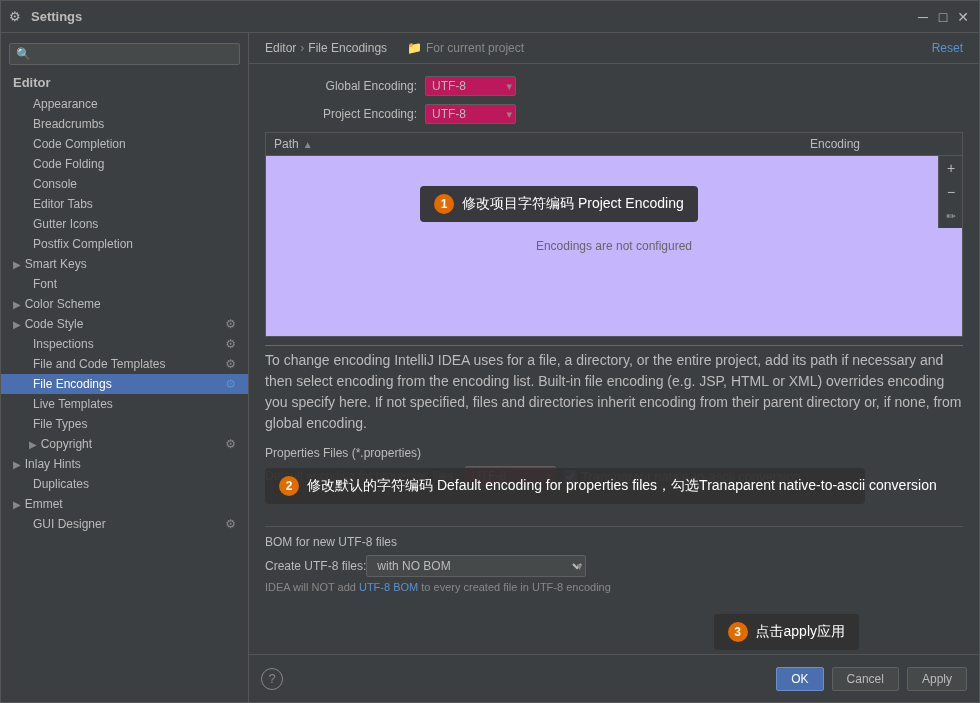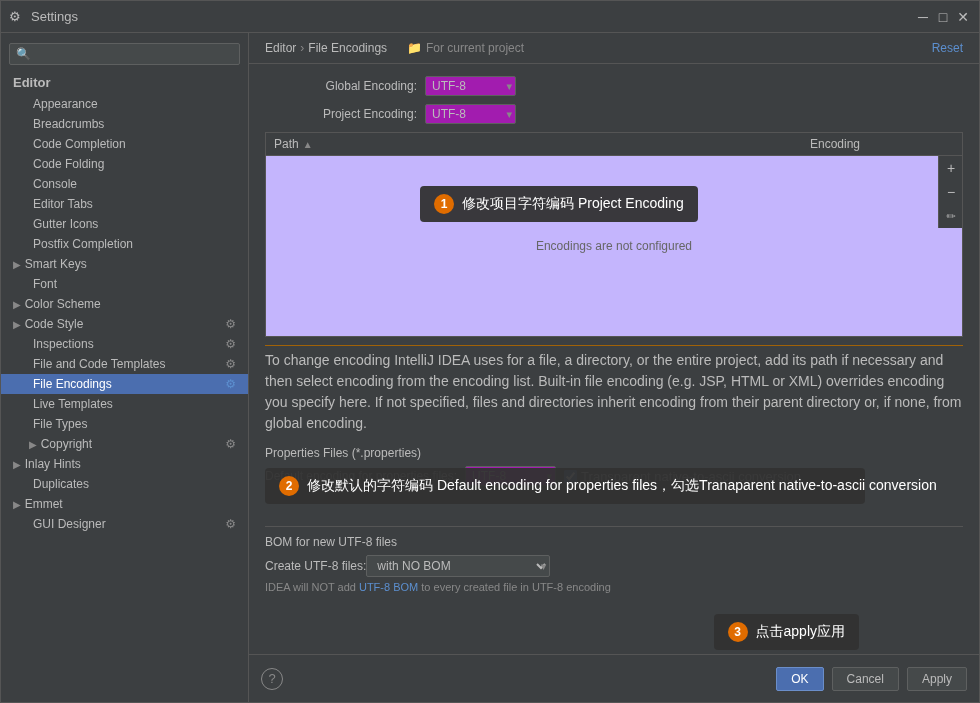--- a/index.html
+++ b/index.html
@@ -2,21 +2,21 @@
 <html><head>
   <meta charset="utf-8">
   <style>
     * { box-sizing: border-box; margin: 0; padding: 0; }
     body { font-family: 'Segoe UI', Arial, sans-serif; font-size: 13px; background: #3c3f41; color: #bbb; width: 980px; height: 703px; overflow: hidden; }
 
     .window { width: 980px; height: 703px; display: flex; flex-direction: column; background: #3c3f41; border: 1px solid #555; }
 
     .title-bar { background: #3c3f41; height: 32px; display: flex; align-items: center; padding: 0 8px; border-bottom: 1px solid #555; flex-shrink: 0; }
     .title-bar-icon { width: 16px; height: 16px; margin-right: 6px; }
-    .title-bar-title { color: #bbb; font-size: 13px; flex: 1; }
+    .title-bar-title { color: #bbb; font-size: 13px; flex: 1; font-weight: bold; }
     .title-bar-controls { display: flex; gap: 4px; }
     .title-bar-btn { width: 16px; height: 16px; background: none; border: none; color: #bbb; cursor: pointer; font-size: 14px; display: flex; align-items: center; justify-content: center; }
 
     .main-content { display: flex; flex: 1; overflow: hidden; }
 
     
     .sidebar { width: 248px; background: #3c3f41; border-right: 1px solid #555; overflow-y: auto; flex-shrink: 0; padding: 4px 0; }
     .search-box { margin: 6px 8px; }
     .search-input { width: 100%; background: #45494a; border: 1px solid #5e6060; color: #bbb; padding: 3px 6px; font-size: 12px; border-radius: 2px; outline: none; }
     .sidebar-section-label { color: #bbb; font-weight: bold; padding: 4px 12px; font-size: 13px; }
@@ -34,21 +34,21 @@
     .breadcrumb { color: #bbb; font-size: 12px; display: flex; align-items: center; gap: 4px; }
     .breadcrumb-separator { color: #888; }
     .breadcrumb-current { color: #bbb; }
     .for-project-label { margin-left: 20px; color: #888; font-size: 12px; display: flex; align-items: center; gap: 4px; }
     .reset-btn { margin-left: auto; color: #5c8fcf; font-size: 12px; cursor: pointer; background: none; border: none; }
 
     .panel-body { flex: 1; overflow-y: auto; padding: 12px 16px; position: relative; }
 
     .form-row { display: flex; align-items: center; margin-bottom: 8px; }
     .form-label { width: 160px; color: #bbb; font-size: 12px; text-align: right; padding-right: 8px; }
-    .form-select { background: #a21caf; border: 1px solid #5e6060; color: #bbb; padding: 2px 20px 2px 6px; font-size: 12px; border-radius: 2px; cursor: pointer; appearance: none; -webkit-appearance: none; position: relative; }
+    .form-select { background: #be185d; border: 1px solid #5e6060; color: #bbb; padding: 2px 20px 2px 6px; font-size: 12px; border-radius: 2px; cursor: pointer; appearance: none; -webkit-appearance: none; position: relative; }
     .select-wrapper { position: relative; display: inline-block; }
     .select-wrapper::after { content: '▾'; position: absolute; right: 4px; top: 50%; transform: translateY(-50%); color: #888; pointer-events: none; font-size: 11px; }
 
     
     .table-container { border: 1px solid #555; margin: 8px 0; background: #c4b5fd; position: relative; }
     .table-header { display: flex; background: #3c3f41; border-bottom: 1px solid #555; padding: 4px 8px; align-items: center; }
     .table-col-path { flex: 1; color: #bbb; font-size: 12px; display: flex; align-items: center; gap: 4px; }
     .table-col-encoding { width: 120px; color: #bbb; font-size: 12px; }
     .table-toolbar { position: absolute; right: 0; top: 0; width: 24px; display: flex; flex-direction: column; background: #3c3f41; border-left: 1px solid #555; }
     .table-toolbar-btn { width: 24px; height: 24px; display: flex; align-items: center; justify-content: center; cursor: pointer; color: #bbb; font-size: 14px; border: none; background: none; }
@@ -64,21 +64,21 @@
 
     .props-row { display: flex; align-items: center; gap: 8px; margin: 6px 0; }
     .props-label { color: #bbb; font-size: 12px; }
     .checkbox-row { display: flex; align-items: center; gap: 4px; }
     .checkbox-input { accent-color: #4b6eaf; }
 
     .bom-section { margin-top: 12px; }
     .bom-title { color: #bbb; font-size: 12px; margin-bottom: 6px; border-top: 1px solid #555; padding-top: 8px; }
     .bom-row { display: flex; align-items: center; margin: 4px 0; }
     .bom-label { color: #bbb; font-size: 12px; }
-    .bom-select { background: #45494a; border: 1px solid #5e6060; color: #bbb; padding: 2px 20px 2px 6px; font-size: 12px; border-radius: 2px; width: 184px; }
+    .bom-select { background: #45494a; border: 1px solid #5e6060; color: #bbb; padding: 2px 20px 2px 6px; font-size: 12px; border-radius: 2px; width: 220px; }
 
     .idea-info { font-size: 11px; color: #888; margin-top: 4px; }
     .link-text { color: #5c8fcf; }
 
     
     .bottom-bar { height: 48px; border-top: 1px solid #555; display: flex; align-items: center; justify-content: flex-end; padding: 0 12px; gap: 8px; background: #3c3f41; flex-shrink: 0; position: relative; }
     .bottom-bar-left { position: absolute; left: 12px; }
     .help-btn { width: 22px; height: 22px; border-radius: 50%; border: 1px solid #888; background: none; color: #888; cursor: pointer; font-size: 13px; display: flex; align-items: center; justify-content: center; }
     .dialog-btn { background: #45494a; border: 1px solid #5e6060; color: #bbb; padding: 4px 14px; font-size: 12px; border-radius: 2px; cursor: pointer; }
     .dialog-btn.default { background: #4b6eaf; border-color: #6b8ec9; color: white; }

